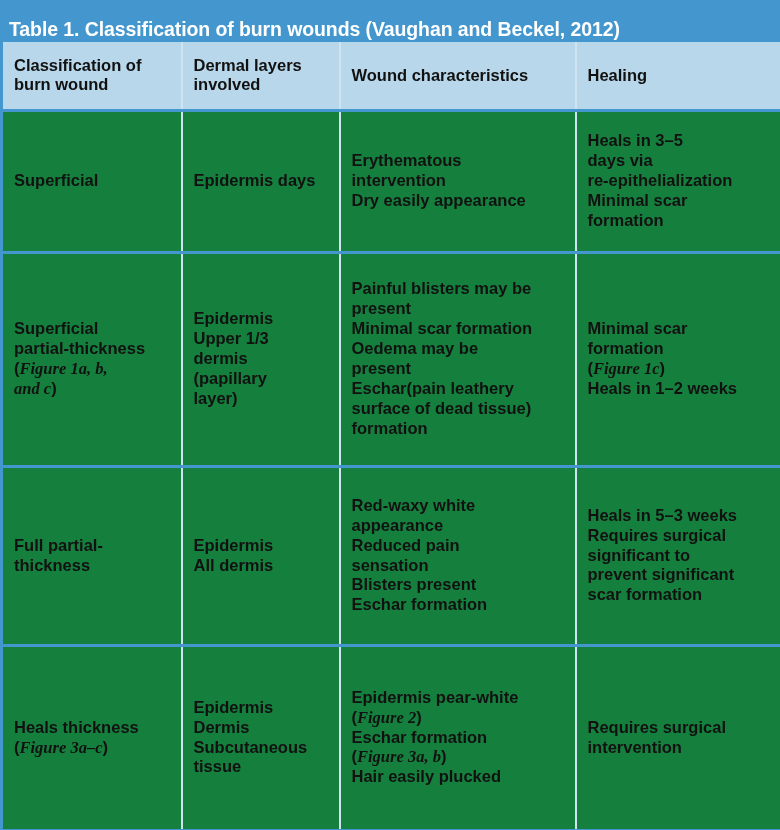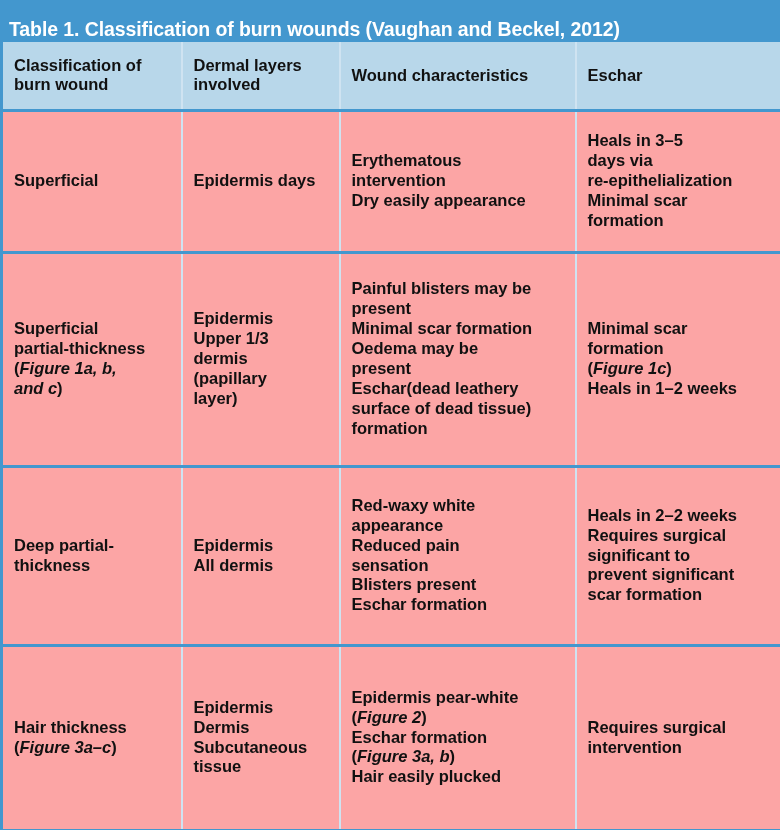--- a/index.html
+++ b/index.html
@@ -72,33 +72,33 @@
     font-weight: bold;
     line-height: 1.18;
     height: 68px;
     border-right: 2px solid #cfe3f1;
     border-bottom: 3px solid #4397ce;
   }
   .data-table thead th:last-child { border-right: none; }
 
   
   .data-table tbody td {
-    background: #fca5a5;
+    background: #15803d;
     color: #111111;
     font-size: 16.5px;
     font-weight: bold;
     line-height: 1.21;
     border-right: 2px solid #cfe3f1;
     border-bottom: 3px solid #4397ce;
   }
   .data-table tbody td:last-child { border-right: none; }
   .data-table tbody tr:last-child td { border-bottom: none; }
 
   .cell-lines > span { display: block; }
-  .cell-lines i { font-style: italic; }
+  .cell-lines i { font-style: italic; font-family: Liberation Serif, serif; }
 
   
   tr.row-1 td { height: 142px; }
   tr.row-2 td { height: 214px; }
   tr.row-3 td { height: 179px; }
   tr.row-4 td { height: 185px; }
 </style>
 </head>
 <body>
 
@@ -111,21 +111,21 @@
       <col class="c1">
         <col class="c2">
         <col class="c3">
         <col class="c4">
     </colgroup>
     <thead>
       <tr>
         <th>Classification of burn wound</th>
         <th>Dermal layers involved</th>
         <th>Wound characteristics</th>
-        <th>Eschar</th>
+        <th>Healing</th>
       </tr>
     </thead>
     <tbody>
       <tr class="row-1">
         <td class="cell-lines">
             <span>Superficial</span>
           </td>
         <td class="cell-lines">
             <span>Epidermis days</span>
           </td>
@@ -155,59 +155,59 @@
             <span>dermis</span>
             <span>(papillary</span>
             <span>layer)</span>
           </td>
         <td class="cell-lines">
             <span>Painful blisters may be</span>
             <span>present</span>
             <span>Minimal scar formation</span>
             <span>Oedema may be</span>
             <span>present</span>
-            <span>Eschar(dead leathery</span>
+            <span>Eschar(pain leathery</span>
             <span>surface of dead tissue)</span>
             <span>formation</span>
           </td>
         <td class="cell-lines">
             <span>Minimal scar</span>
             <span>formation</span>
             <span>(<i>Figure 1c</i>)</span>
             <span>Heals in 1–2 weeks</span>
           </td>
       </tr>
       <tr class="row-3">
         <td class="cell-lines">
-            <span>Deep partial-</span>
+            <span>Full partial-</span>
             <span>thickness</span>
           </td>
         <td class="cell-lines">
             <span>Epidermis</span>
             <span>All dermis</span>
           </td>
         <td class="cell-lines">
             <span>Red-waxy white</span>
             <span>appearance</span>
             <span>Reduced pain</span>
             <span>sensation</span>
             <span>Blisters present</span>
             <span>Eschar formation</span>
           </td>
         <td class="cell-lines">
-            <span>Heals in 2–2 weeks</span>
+            <span>Heals in 5–3 weeks</span>
             <span>Requires surgical</span>
             <span>significant to</span>
             <span>prevent significant</span>
             <span>scar formation</span>
           </td>
       </tr>
       <tr class="row-4">
         <td class="cell-lines">
-            <span>Hair thickness</span>
+            <span>Heals thickness</span>
             <span>(<i>Figure 3a–c</i>)</span>
           </td>
         <td class="cell-lines">
             <span>Epidermis</span>
             <span>Dermis</span>
             <span>Subcutaneous</span>
             <span>tissue</span>
           </td>
         <td class="cell-lines">
             <span>Epidermis pear-white</span>

